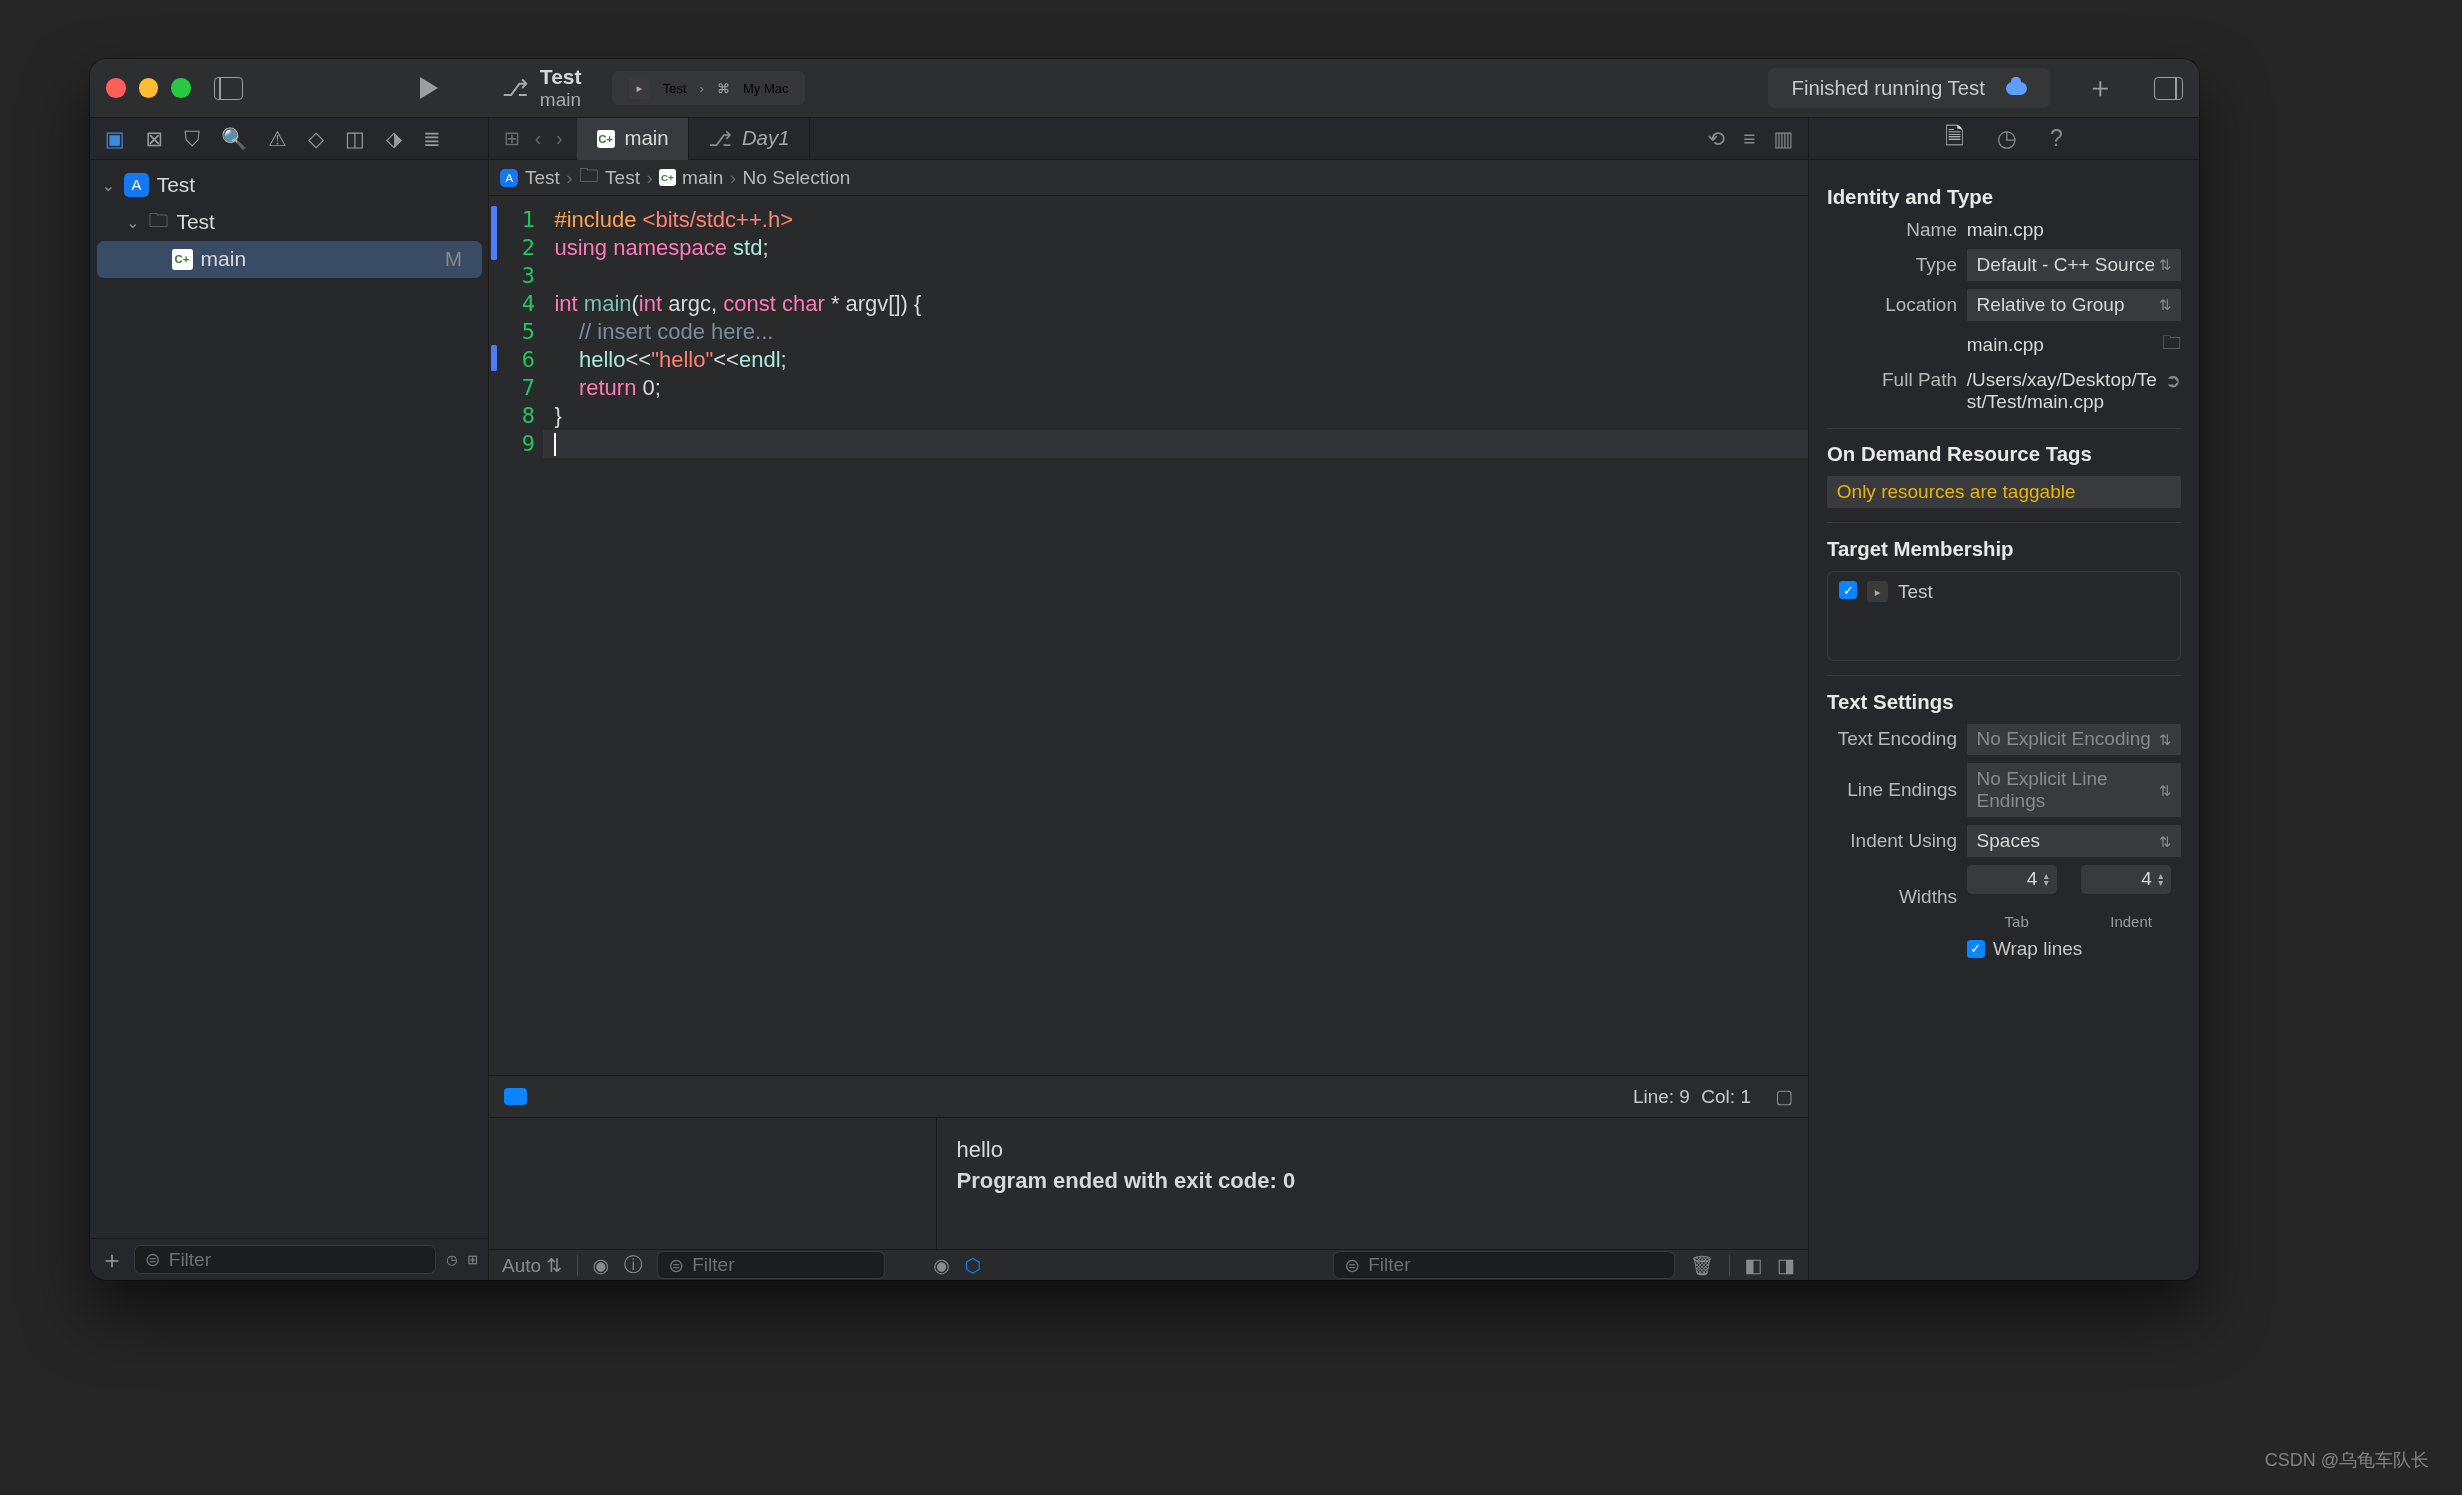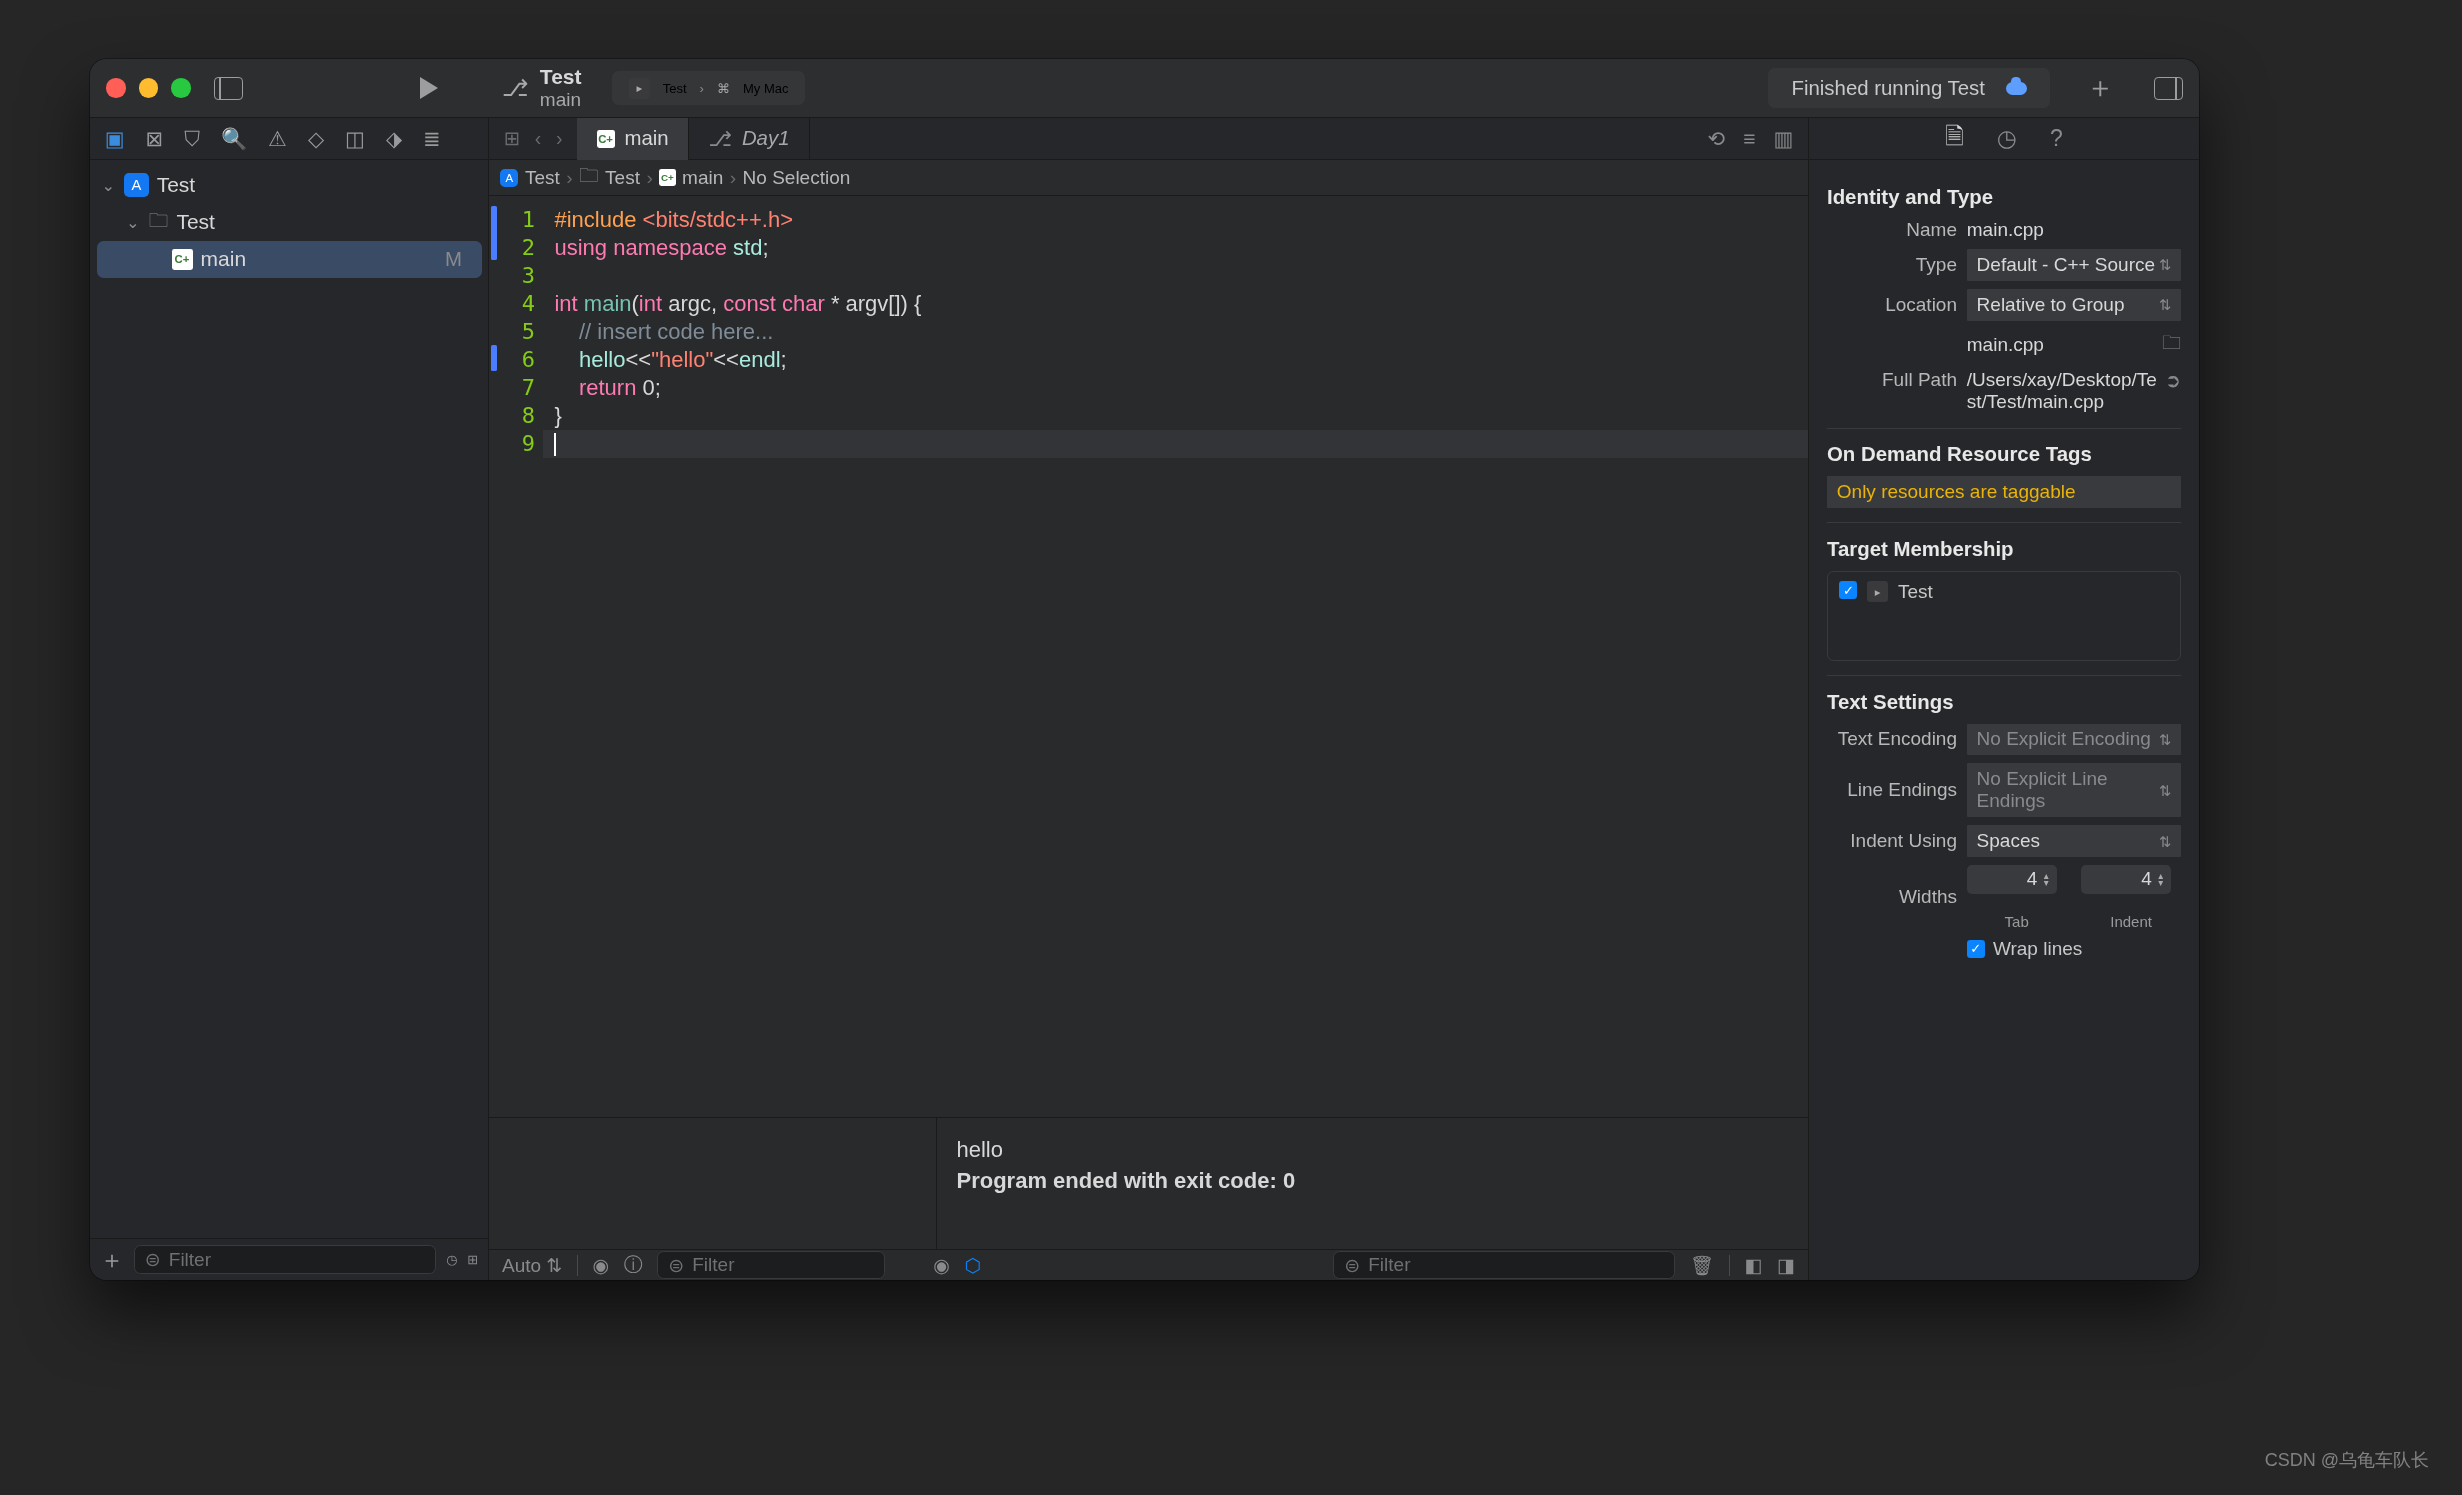--- a/index.html
+++ b/index.html
@@ -39,21 +39,21 @@
 .tab-bar { height:42px; background:#26272a; border-bottom:0.8px solid #1a1a1a; display:flex; align-items:center; }
 .tab-nav { display:flex; align-items:center; gap:14.7px; padding:0 14.7px; color:#6a6a6c; font-size:19.5px; }
 .tab { height:42px; display:flex; align-items:center; gap:9.8px; padding:0 19.5px; font-size:20.4px; color:#d8d8d8; border-right:0.8px solid #1a1a1a; }
 .tab.active { background:#383a3d; }
 .tab-acts { margin-left:auto; display:flex; gap:18px; padding:0 14.7px; color:#8a8a8c; font-size:21px; }
 .jump-bar { height:36px; background:#2a2b2d; border-bottom:0.8px solid #1a1a1a; display:flex; align-items:center; gap:6.5px; padding:0 11.4px; font-size:19px; color:#b8b8b8; }
 .jump-bar .sep { color:#6a6a6c; }
 .code-scroll { flex:1; display:flex; background:#292a2c; }
 .gutter-bar { width:8.1px; }
 .gutter-mark { width:6.5px; height:26px; background:#4a7dff; border-radius:1.6px; margin:0.8px 0 0 1.6px; }
-.linenums { width:46px; text-align:right; padding:9.8px 8.1px 0 0; font-family:"SF Mono",Menlo,monospace; font-size:22px; line-height:28px; color:#84cc16; }
+.linenums { width:46px; text-align:right; padding:9.8px 8.1px 0 0; font-family:"SF Mono",Menlo,monospace; font-size:22px; line-height:28px; color:#22c55e; }
 .code { flex:1; padding:9.8px 0 0 11.4px; font-family:"SF Mono",Menlo,monospace; font-size:22px; line-height:28px; color:#d8d8d8; white-space:pre; }
 .curline { background:#323438; display:block; margin-left:-11.4px; padding-left:11.4px; }
 .kw { color:#ff7ab2; }
 .pre { color:#ffa14f; }
 .type { color:#a7ebdd; }
 .str { color:#ff8170; }
 .fn { color:#78c2b3; }
 .cm { color:#7f8c98; }
 .caret { display:inline-block; width:1.6px; height:23px; background:#fff; vertical-align:middle; }
 .editor-status { height:42px; background:#2a2b2d; border-top:0.8px solid #1a1a1a; display:flex; align-items:center; padding:0 14.7px; font-size:19px; color:#c8c8c8; }
@@ -209,20 +209,26 @@
         <div class="code"><span class="pre">#include </span><span class="str">&lt;bits/stdc++.h&gt;</span>
 <span class="kw">using </span><span class="kw">namespace </span><span class="type">std</span><span>;</span>
 
 <span class="kw">int </span><span class="fn">main</span><span>(</span><span class="kw">int </span><span>argc, </span><span class="kw">const </span><span class="kw">char </span><span>* argv[]) {</span>
 <span class="cm">    // insert code here...</span>
 <span>    </span><span class="type">hello</span><span>&lt;&lt;</span><span class="str">"hello"</span><span>&lt;&lt;</span><span class="type">endl</span><span>;</span>
 <span>    </span><span class="kw">return </span><span>0;</span>
 <span>}</span>
 <span class="curline"><span class="caret"></span></span></div>
       </div>
+      <div class="editor-status">
+        <span class="blue-pill"></span>
+        <span style="margin-left:auto">Line: 9</span>
+        <span style="margin-left:11.4px">Col: 1</span>
+        <span style="margin-left:24.4px;color:#8a8a8c">▢</span>
+      </div>
       <div class="debug-area">
         <div class="debug-split">
           <div class="vars"></div>
           <div class="console"><span>hello</span>
 <span style="font-weight:600">Program ended with exit code: 0</span></div>
         </div>
         <div class="debug-toolbar">
           <span>Auto ⇅</span>
           <span class="vsep"></span>
           <span>◉</span>

